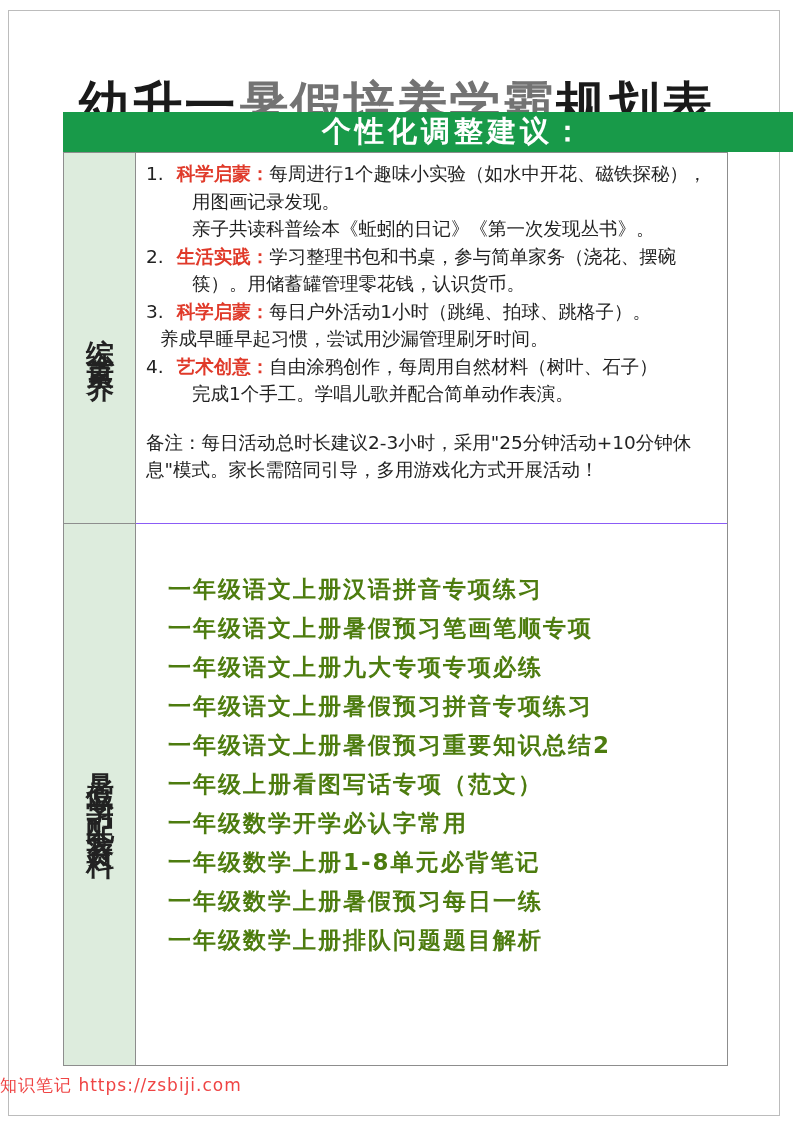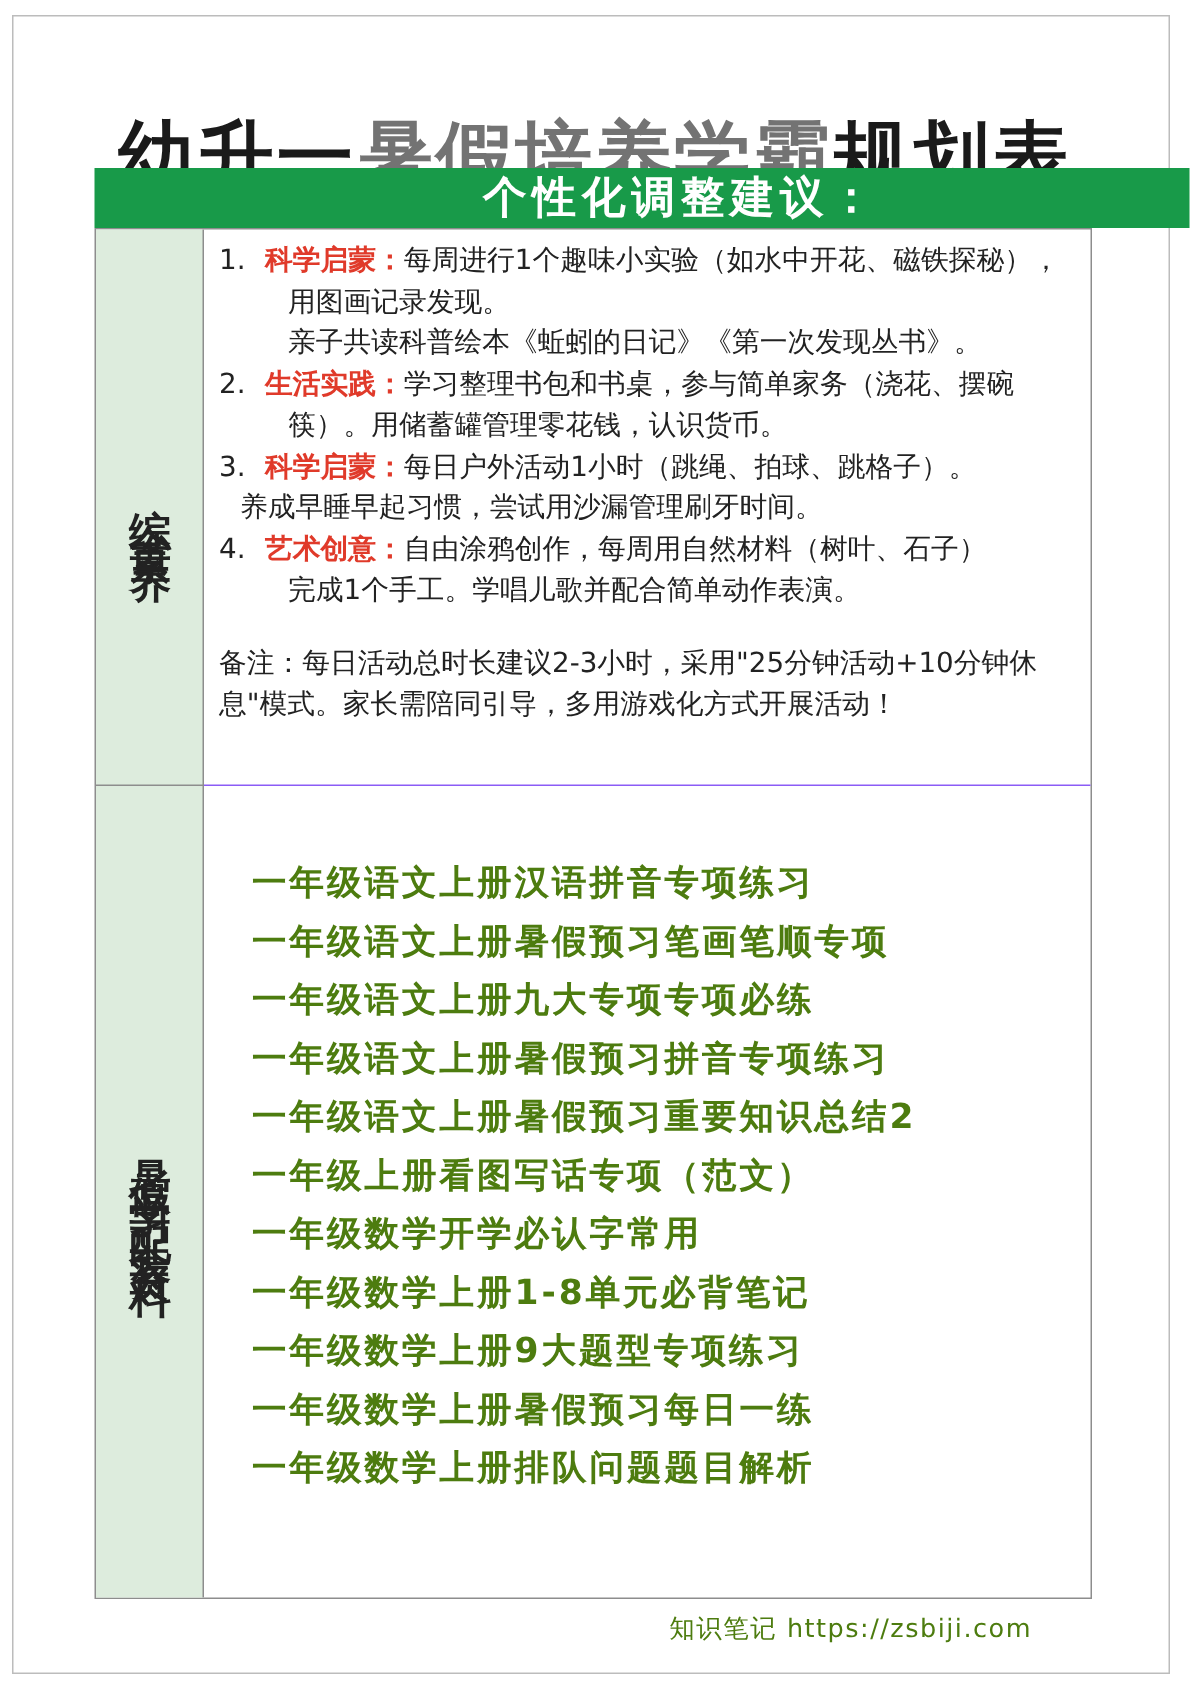--- a/index.html
+++ b/index.html
@@ -57,22 +57,22 @@
     margin-top:21px;font-size:18.5px;line-height:27.5px;color:#222222;
     white-space:pre-wrap;word-break:keep-all;
   }
   
   .m-item{
     font-size:23px;line-height:39px;font-weight:700;color:#4d7c0f;
     white-space:nowrap;letter-spacing:2px;
   }
   
   .footer{
-    position:absolute;left:0;top:1074px;width:688px;text-align:right;
-    font-size:17px;color:#4d7c0f;letter-spacing:1px;
+    position:absolute;left:0;top:1074px;width:688px;text-align:left;
+    font-size:17px;color:#ef4444;letter-spacing:1px;
   }
 </style>
 </head>
 <body>
 
 <div class="outer-frame"></div>
 
 <h1 class="title"><span>幼升一</span><span class="hl">暑假培养学霸</span><span>规划表</span></h1>
 
 <div class="banner">
@@ -105,20 +105,19 @@
 
   <div class="content-cell second">
     <div class="m-item">一年级语文上册汉语拼音专项练习</div>
     <div class="m-item">一年级语文上册暑假预习笔画笔顺专项</div>
     <div class="m-item">一年级语文上册九大专项专项必练</div>
     <div class="m-item">一年级语文上册暑假预习拼音专项练习</div>
     <div class="m-item">一年级语文上册暑假预习重要知识总结2</div>
     <div class="m-item">一年级上册看图写话专项（范文）</div>
     <div class="m-item">一年级数学开学必认字常用</div>
     <div class="m-item">一年级数学上册1-8单元必背笔记</div>
-    <div class="m-item">一年级数学上册9大题型专项练习</div>
     <div class="m-item">一年级数学上册暑假预习每日一练</div>
     <div class="m-item">一年级数学上册排队问题题目解析</div>
   </div>
 
 </div>
 
 <div class="footer">知识笔记 https://zsbiji.com</div>
 
 </body></html>

